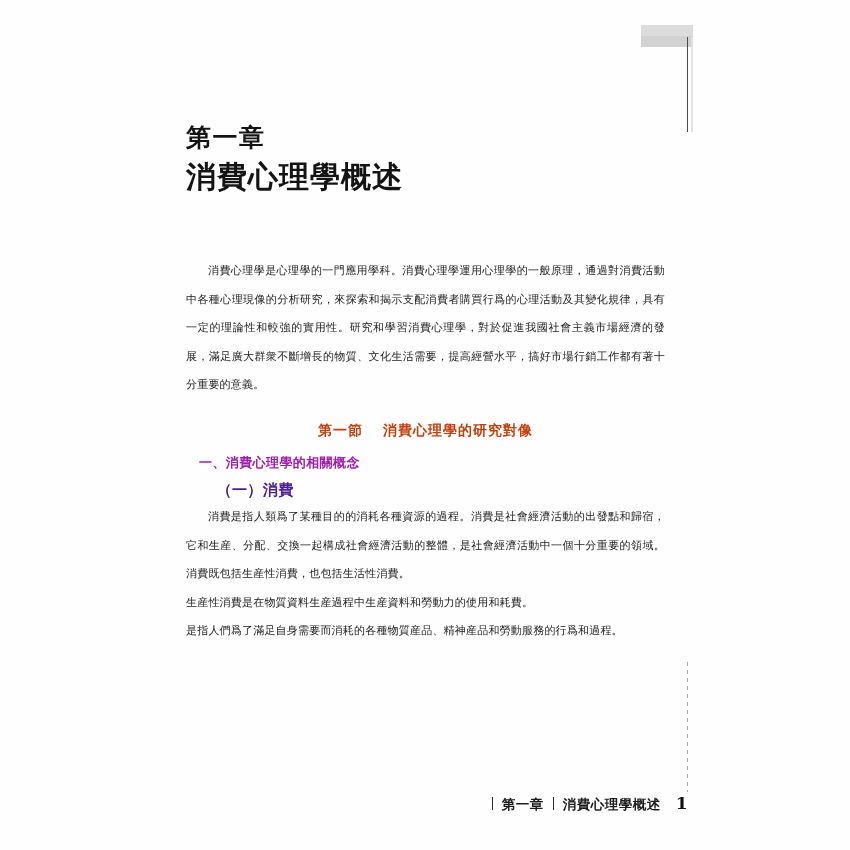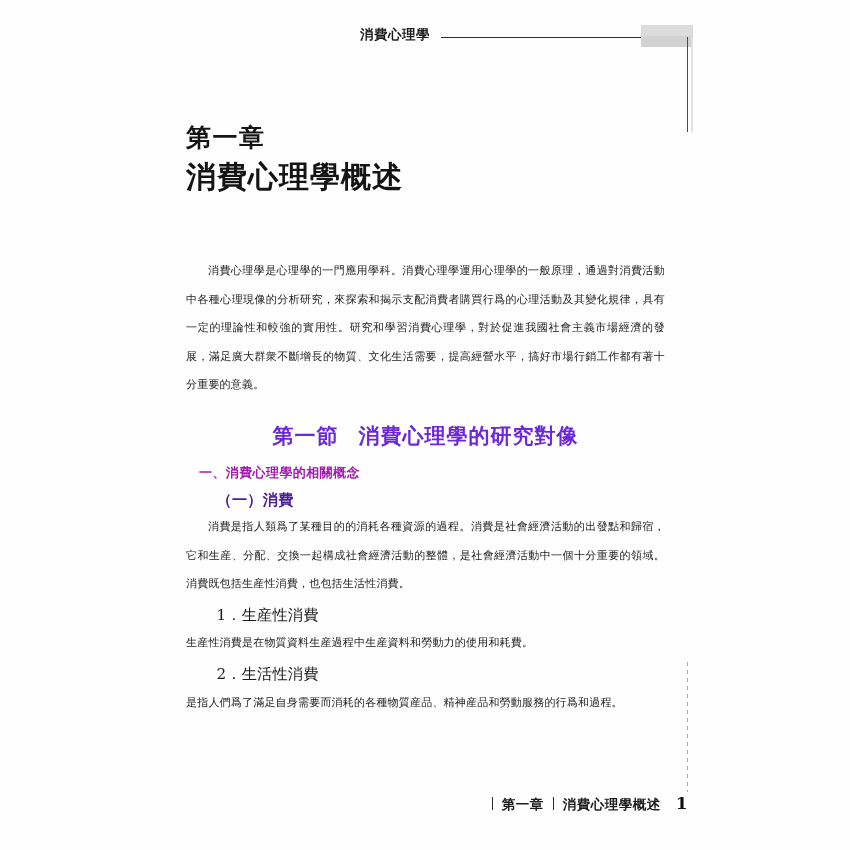--- a/index.html
+++ b/index.html
@@ -127,23 +127,23 @@
     text-indent: 2em;
     color: #1b1b1b;
   }
   p.body.noindent { text-indent: 0; }
 
   .section-heading {
     margin: 22px 0 14px 0;
     text-align: center;
     font-family: "DejaVu Sans", "Liberation Sans", sans-serif;
     font-weight: bold;
-    font-size: 21px;
+    font-size: 14px;
     letter-spacing: 1px;
-    color: #6d28d9;
+    color: #c2410c;
   }
   .section-heading .gap { display: inline-block; width: 20px; }
 
   .sub-heading {
     margin: 14px 0 8px 0;
     text-indent: 1em;
     font-family: "DejaVu Sans", "Liberation Sans", sans-serif;
     font-weight: bold;
     font-size: 13px;
     letter-spacing: 0.4px;
@@ -216,24 +216,20 @@
     font-size: 17px;
     margin-left: 6px;
     color: #101010;
   }
 </style>
 </head>
 <body>
 
 <div class="page">
 
-  <div class="header">
-    <div class="header-title">消費心理學</div>
-    <div class="header-rule"></div>
-  </div>
 
   <div class="corner-band"></div>
   <div class="corner-band-inner"></div>
   <div class="corner-vline"></div>
   <div class="corner-vline-soft"></div>
 
   <div class="chapter-block">
     <div class="chapter-number">第一章</div>
     <div class="chapter-name">消費心理學概述</div>
   </div>
@@ -246,24 +242,22 @@
       <span>第一節</span><span class="gap"></span><span>消費心理學的研究對像</span>
     </div>
 
     <div class="sub-heading">一、消費心理學的相關概念</div>
 
 
     <div class="sub-sub-heading">（一）消費</div>
 
     <p class="body">消費是指人類爲了某種目的的消耗各種資源的過程。消費是社會經濟活動的出發點和歸宿，它和生産、分配、交換一起構成社會經濟活動的整體，是社會經濟活動中一個十分重要的領域。消費既包括生産性消費，也包括生活性消費。</p>
 
-    <div class="item-heading">1．生産性消費</div>
     <p class="body noindent">生産性消費是在物質資料生産過程中生産資料和勞動力的使用和耗費。</p>
 
-    <div class="item-heading">2．生活性消費</div>
     <p class="body noindent">是指人們爲了滿足自身需要而消耗的各種物質産品、精神産品和勞動服務的行爲和過程。</p>
 
   </div>
 
   <div class="margin-dots"></div>
 
   <div class="footer">
     <div class="footer-inner">
       <span class="footer-bar"></span>
       <span>第一章</span>

